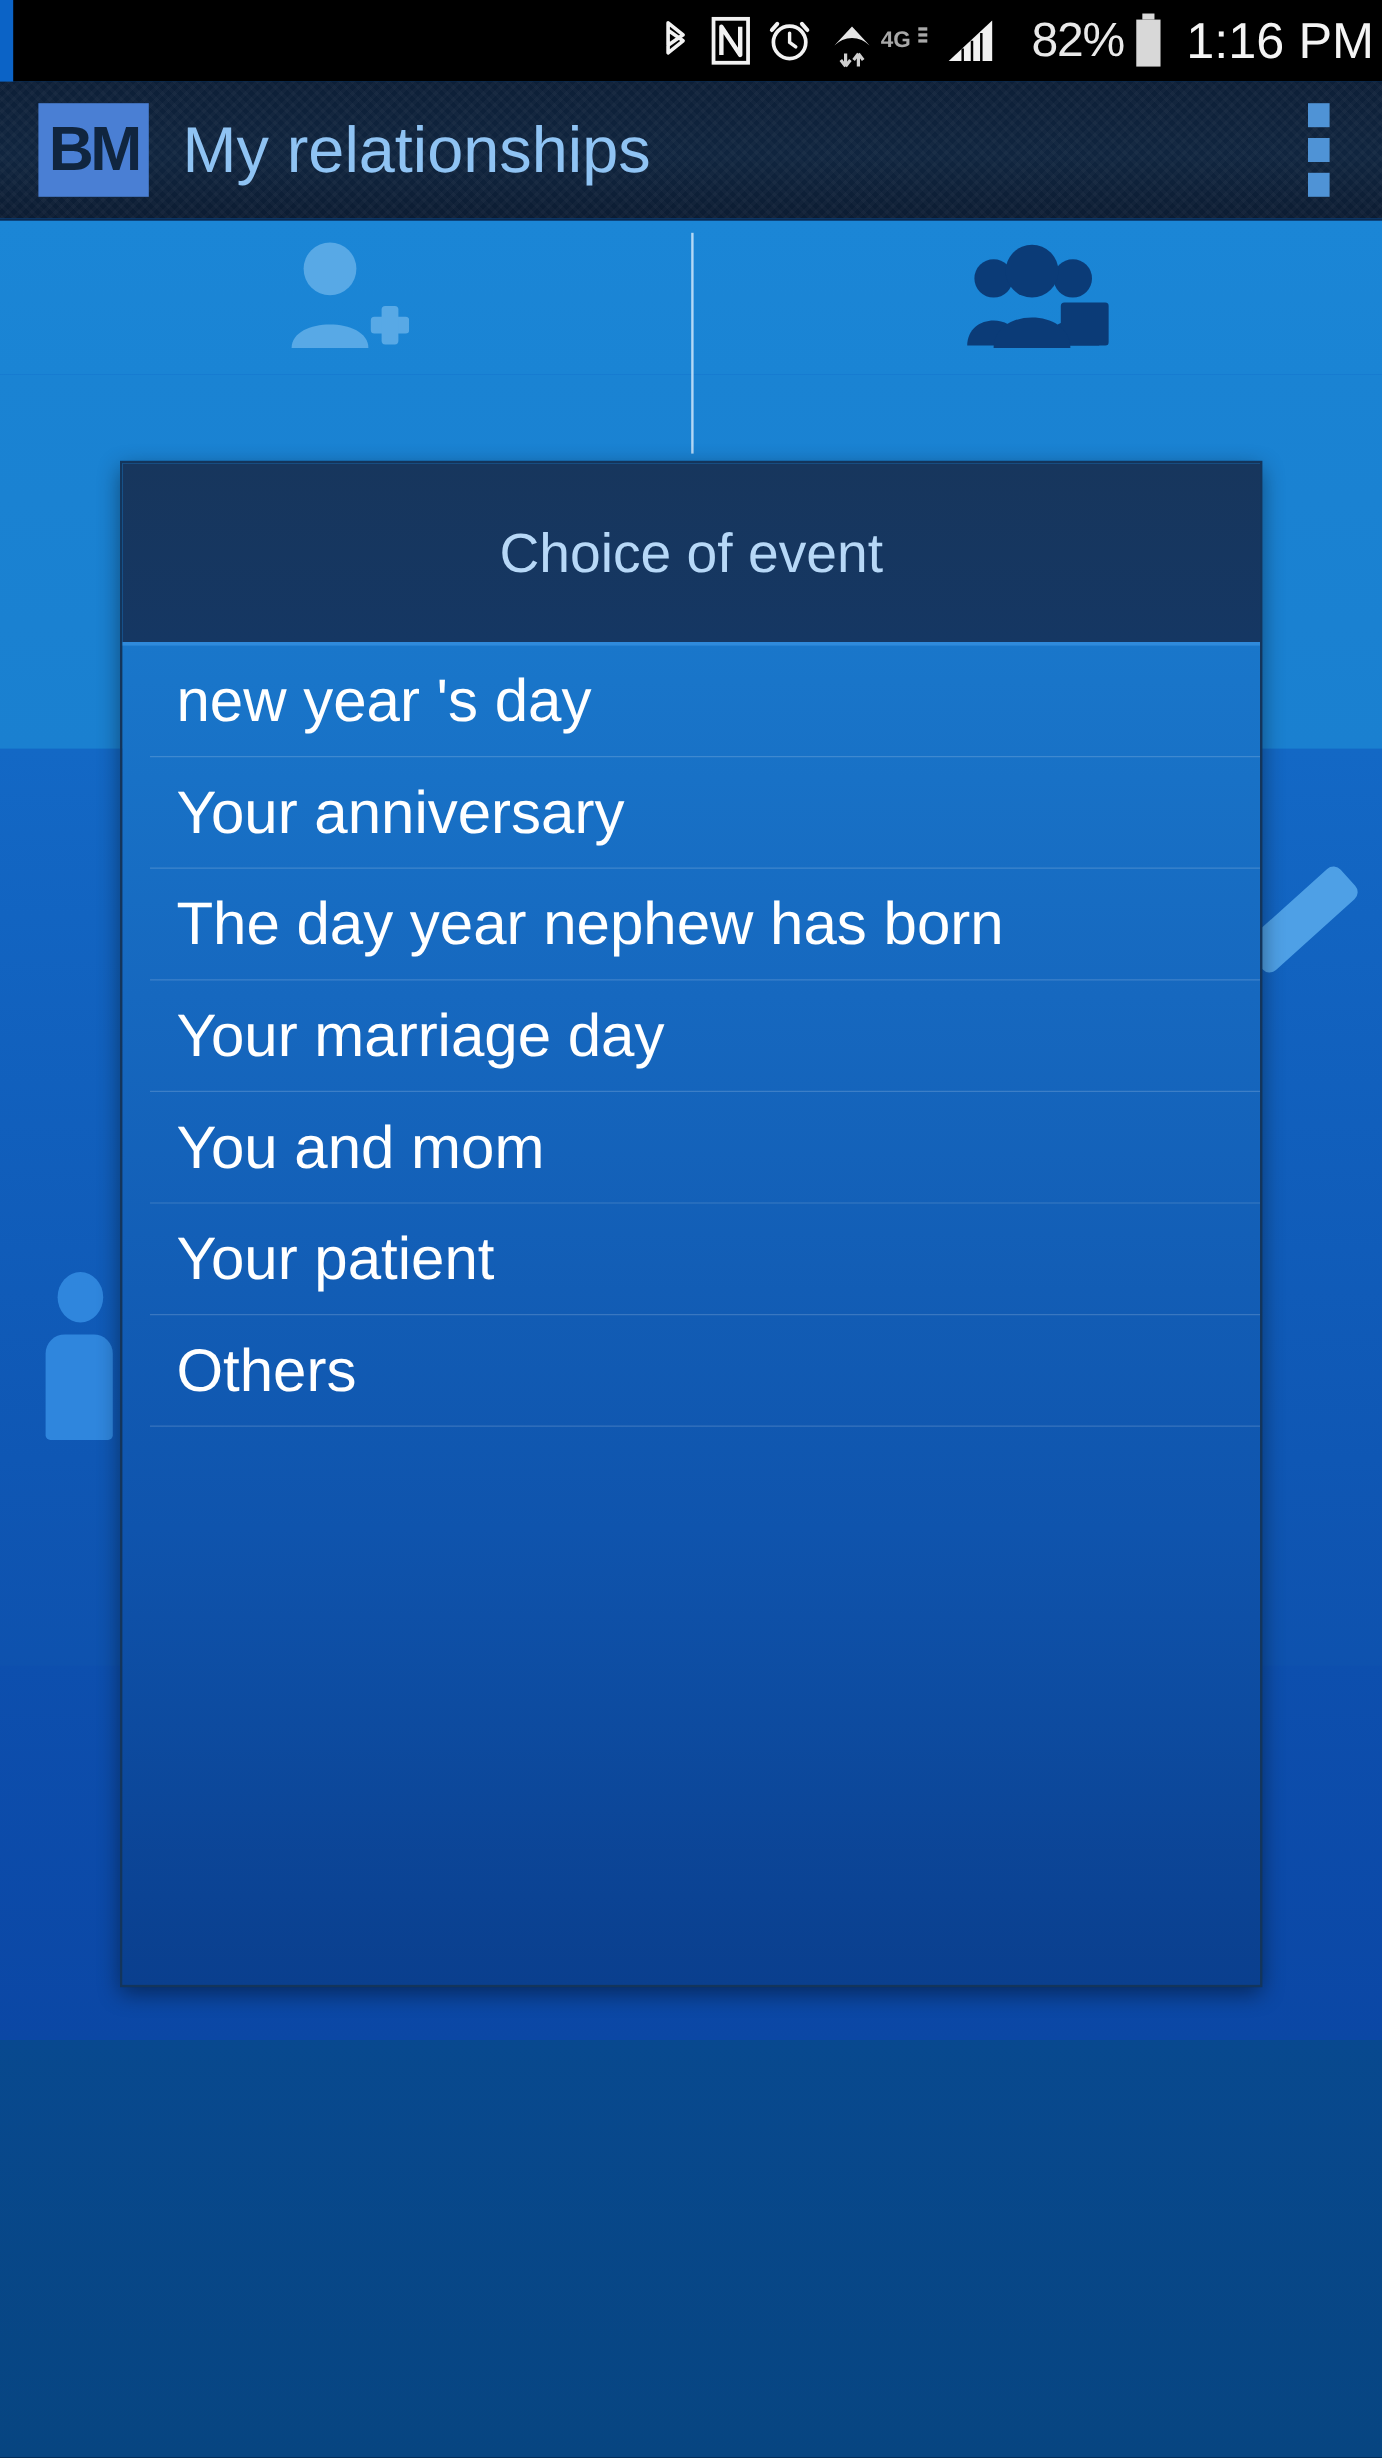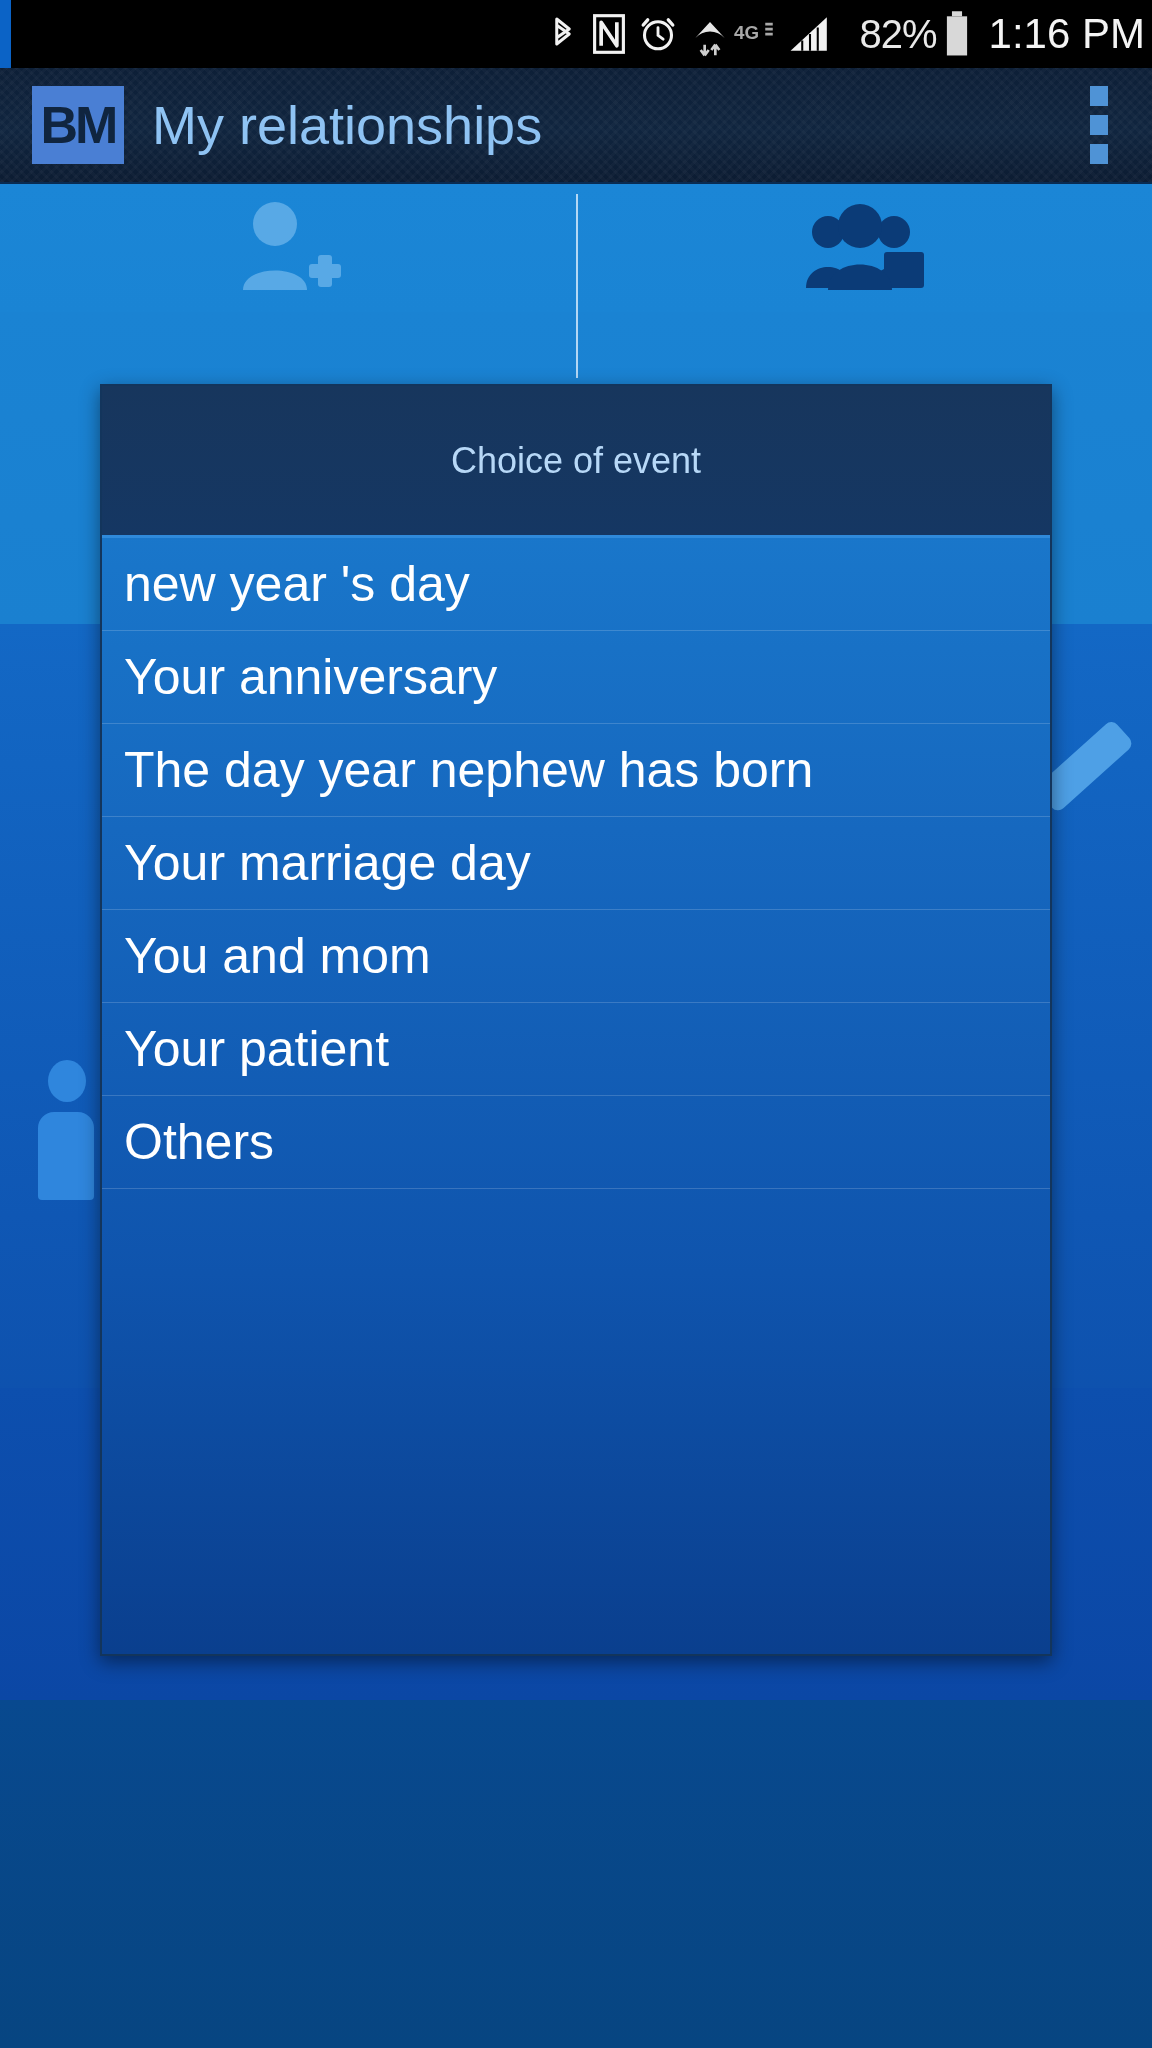--- a/index.html
+++ b/index.html
@@ -230,25 +230,26 @@
     height: 152px;
     background: linear-gradient(to bottom, #17365d 0%, #153763 100%);
     border-bottom: 3px solid #2f8adb;
     display: flex;
     align-items: center;
     justify-content: center;
     box-sizing: border-box;
   }
   #dialog-title {
     color: #b7d8f7;
-    font-size: 36px;
+    font-size: 46px;
     line-height: 1;
   }
   #dialog-list {
     position: relative;
+    padding-left: 23px;
   }
   .dialog-item {
     height: 93px;
     display: flex;
     align-items: center;
     padding-left: 22px;
     box-sizing: border-box;
     border-bottom: 1px solid rgba(255,255,255,.17);
     color: #ffffff;
     font-size: 50px;

